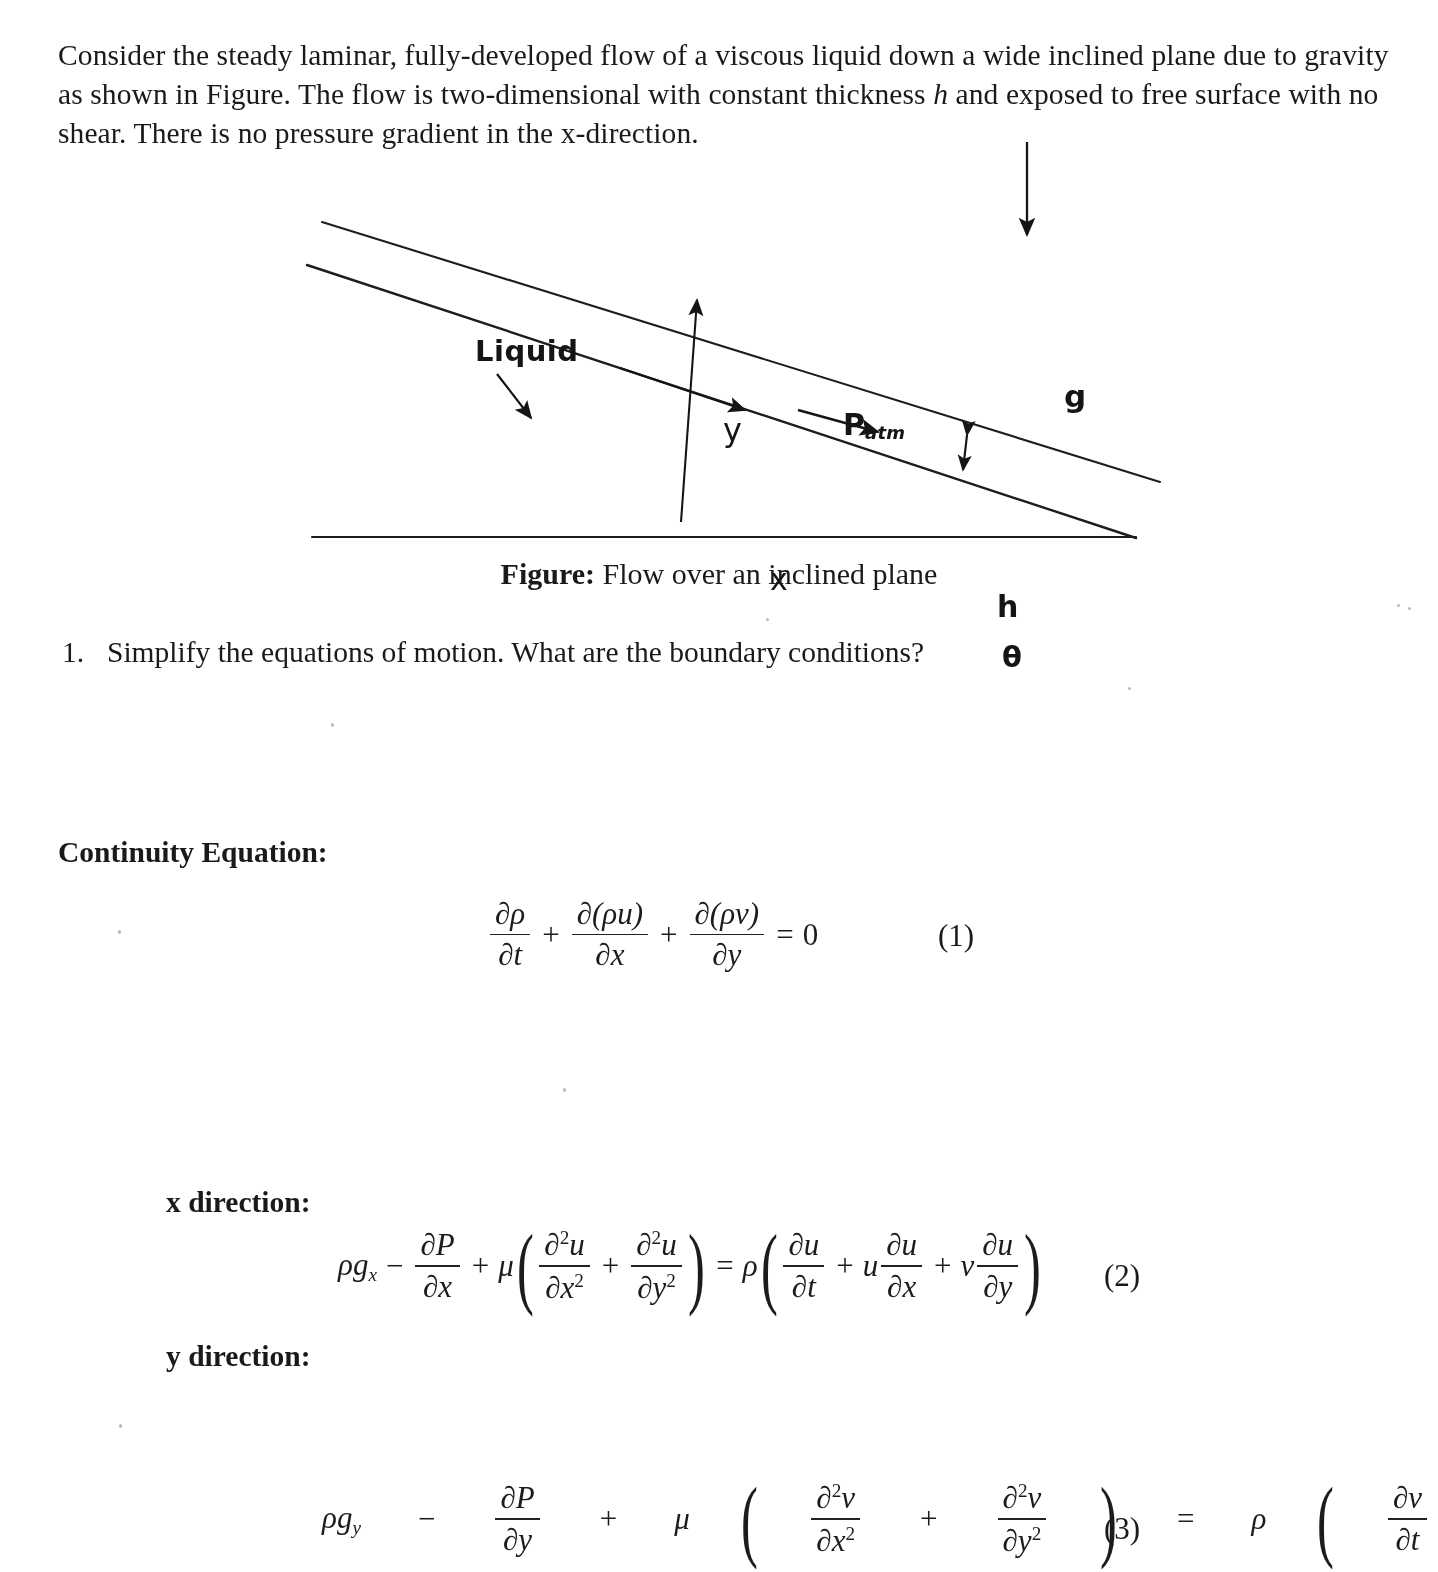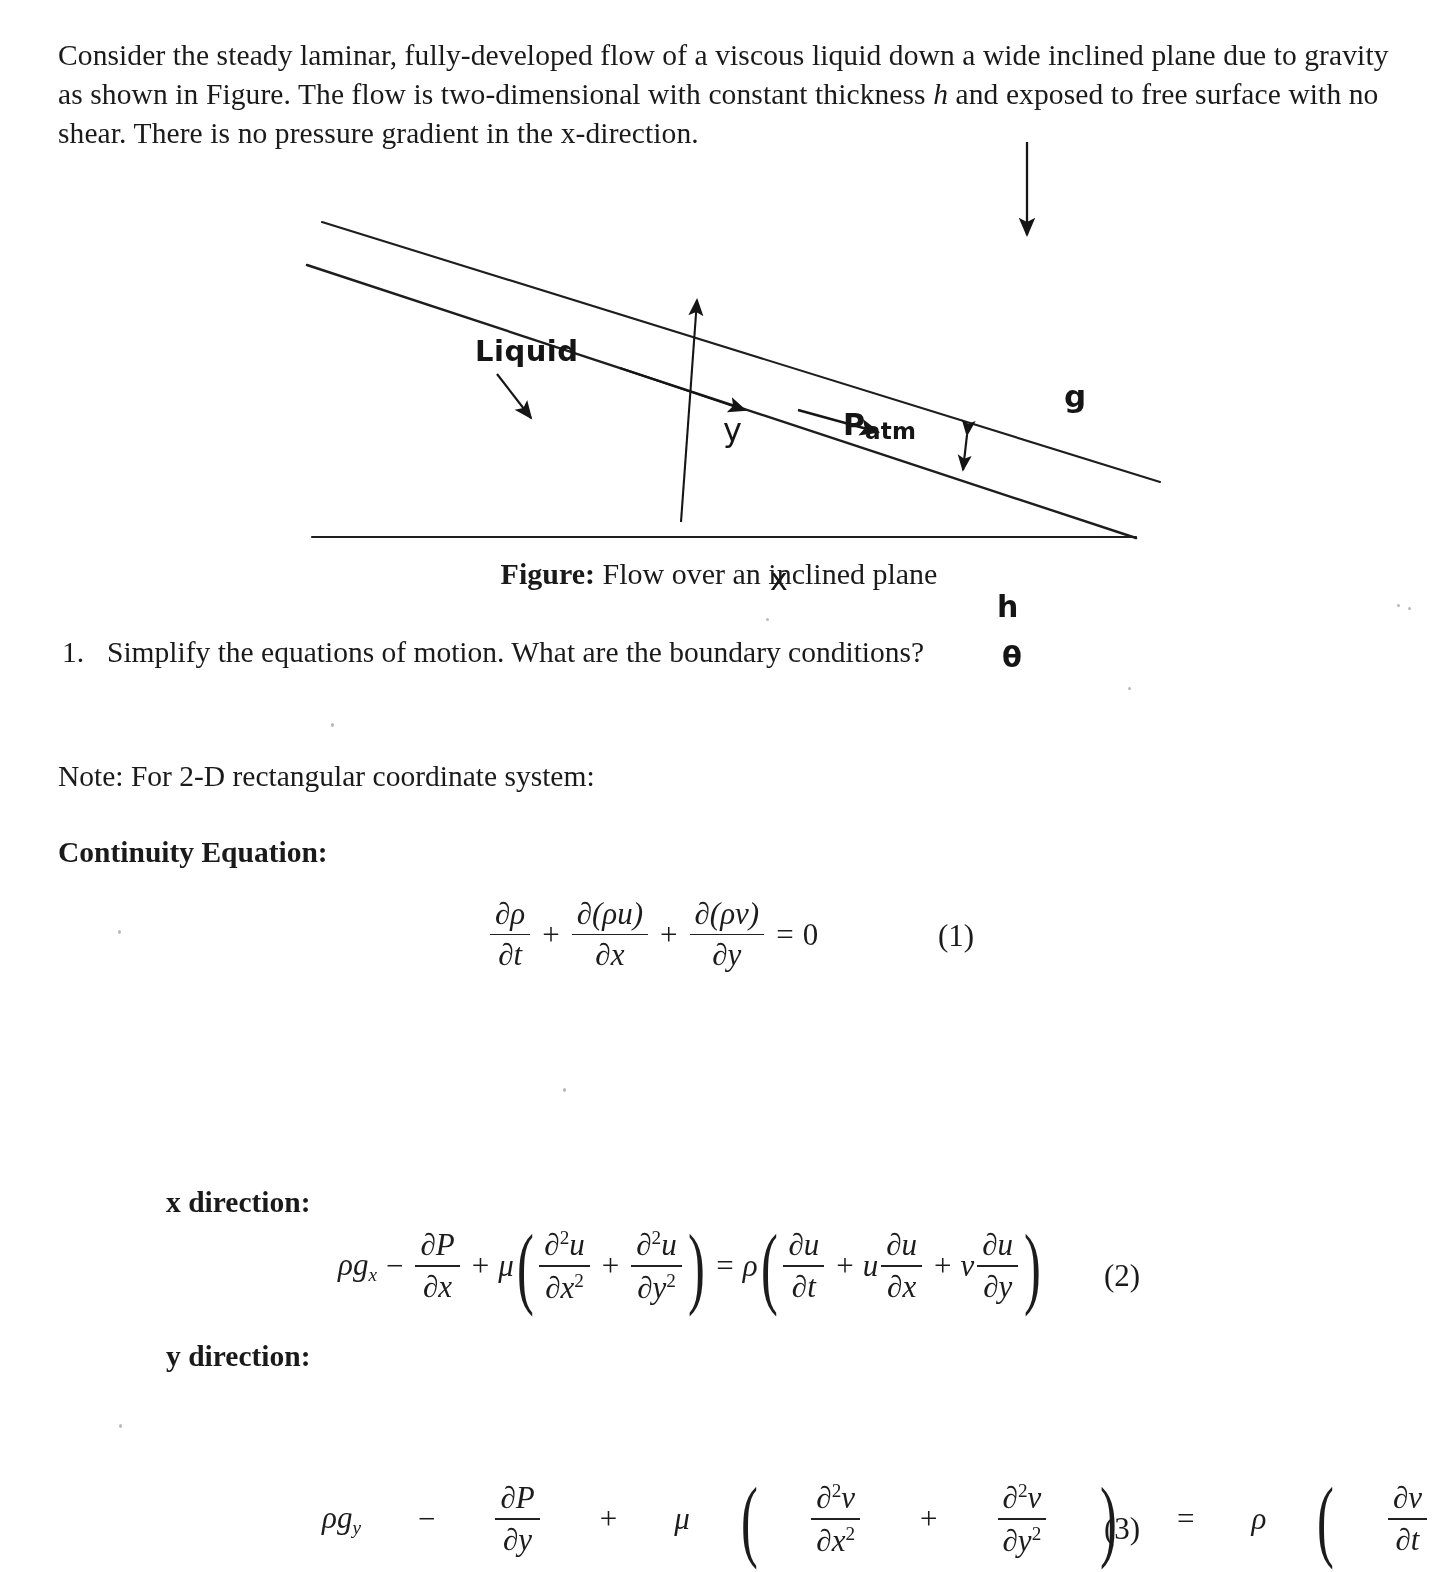--- a/index.html
+++ b/index.html
@@ -48,21 +48,21 @@
     position: absolute;
     font-family: "DejaVu Sans", "Liberation Sans", sans-serif;
     color: #151515;
     white-space: nowrap;
     margin-left: 20px;
   }
   .lbl-liquid { left: 455px; top: 204px; font-size: 29px; font-weight: 600; letter-spacing: 0.5px; }
   .lbl-y      { left: 703px; top: 281px; font-size: 32px; }
   .lbl-x      { left: 750px; top: 432px; font-size: 30px; }
   .lbl-patm   { left: 823px; top: 277px; font-size: 30px; font-weight: 600; }
-  .lbl-patm sub { font-size: 23px; font-weight: 600; vertical-align: -4px; letter-spacing: 0.3px;}
+  .lbl-patm sub { font-size: 18px; font-weight: 600; vertical-align: -4px; letter-spacing: 0.3px; font-style: italic;}
   .lbl-g      { left: 1044px; top: 248px; font-size: 31px; font-weight: 600; }
   .lbl-h      { left: 977px; top: 459px; font-size: 30px; font-weight: 700; }
   .lbl-theta  { left: 982px; top: 510px; font-size: 29px; font-weight: 700; }
 
   .caption {
     position: absolute;
     left: 0;
     top: 557px;
     width: 1438px;
     text-align: center;
@@ -233,21 +233,20 @@
 
   <div class="caption">
     <b>Figure:</b><span> Flow over an inclined plane</span>
   </div>
 
   <div class="q-item">
     <span class="q-num">1.</span>
     <span class="q-text">Simplify the equations of motion. What are the boundary conditions?</span>
   </div>
 
-  <div class="note">Note: For 2-D rectangular coordinate system:</div>
 
   <div class="sec-head sec-continuity">Continuity Equation:</div>
 
   <div class="math eq1">
     <span class="frac">
       <span class="num">∂ρ</span>
       <span class="bar"></span>
       <span class="den">∂t</span>
     </span>
     <span class="op">+</span>

